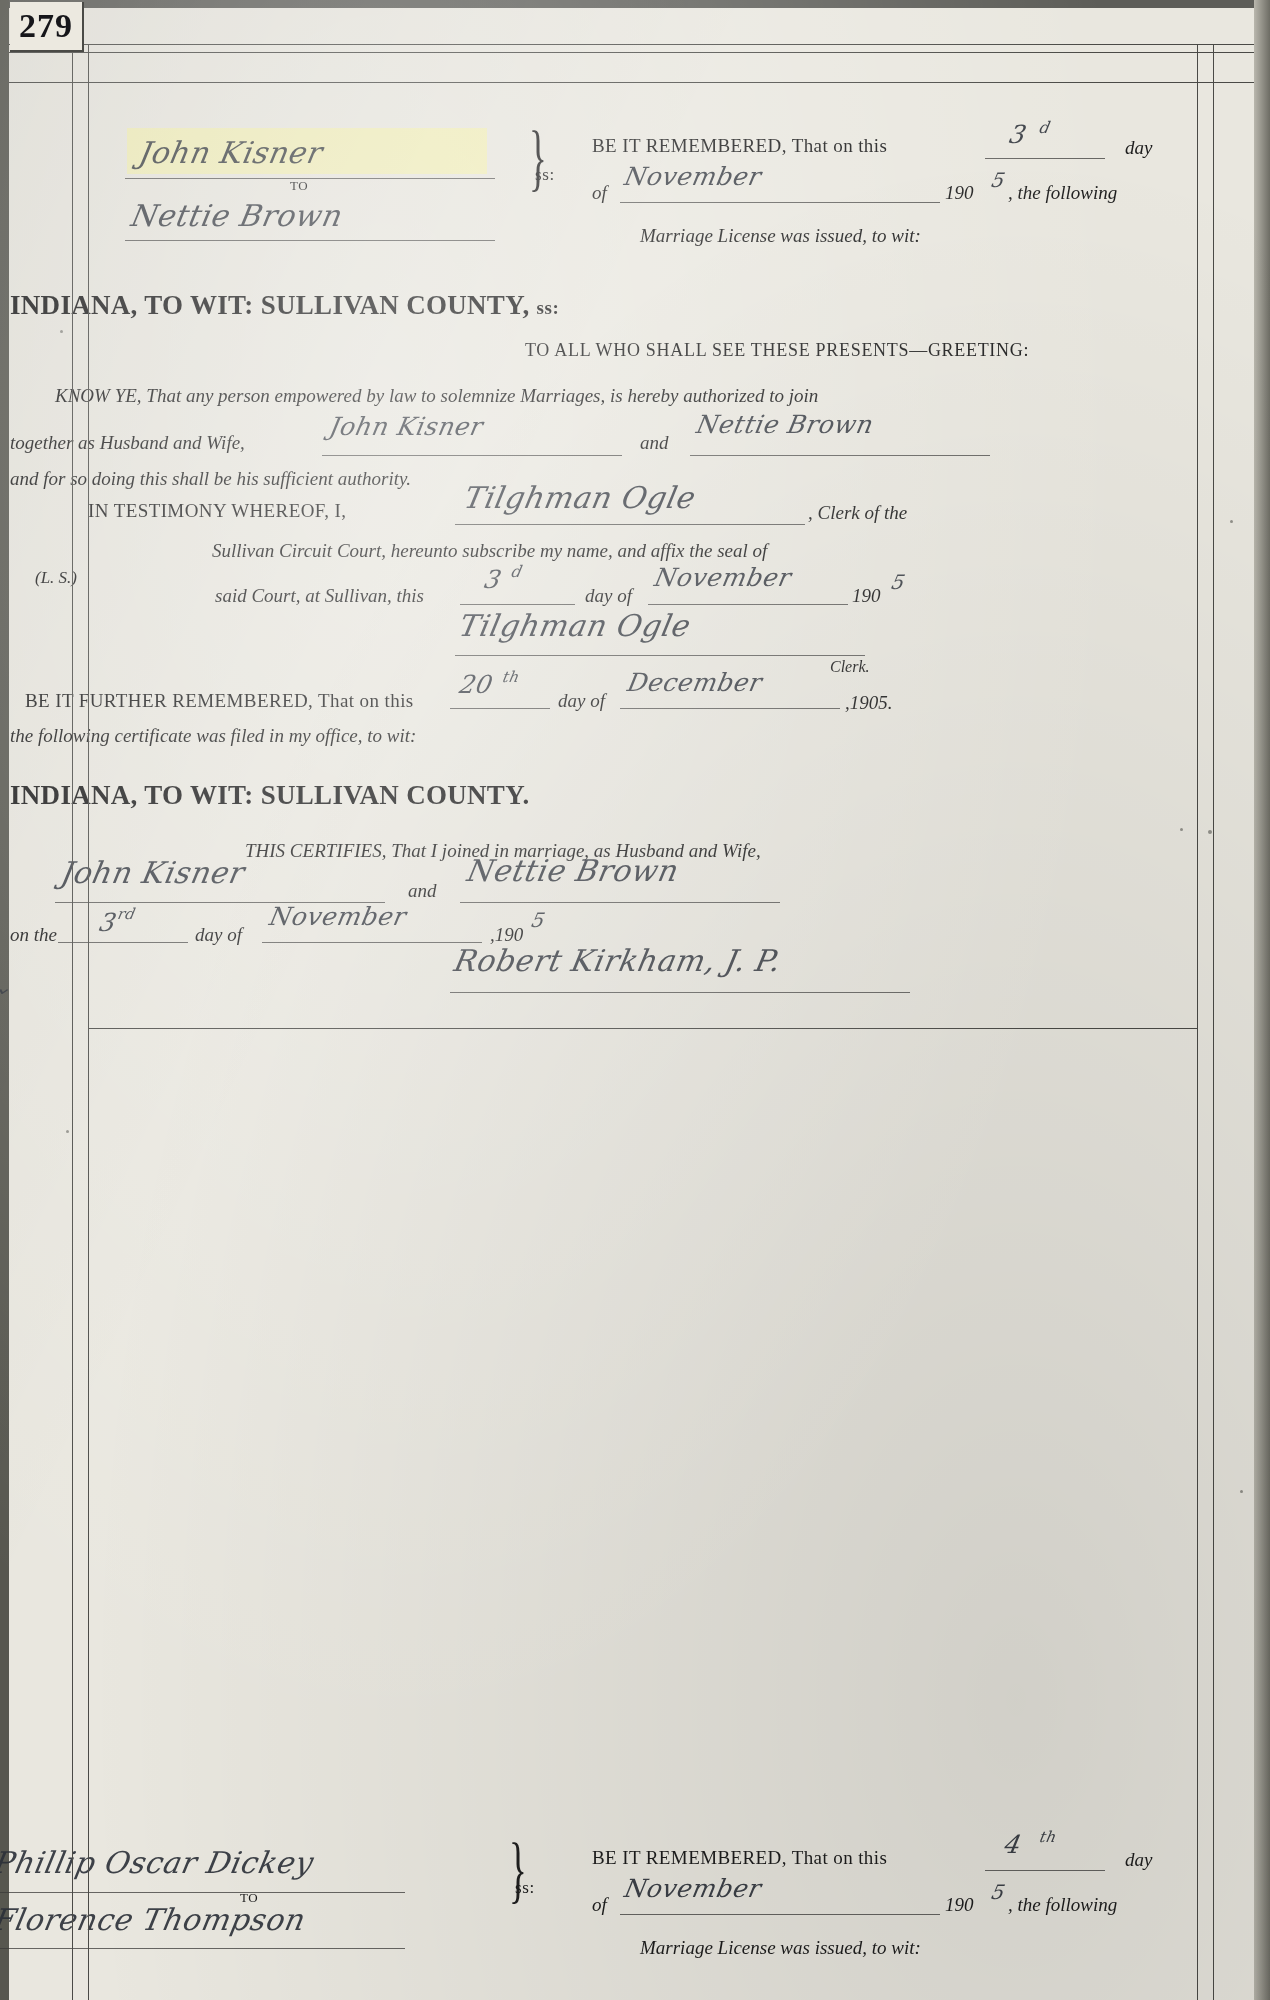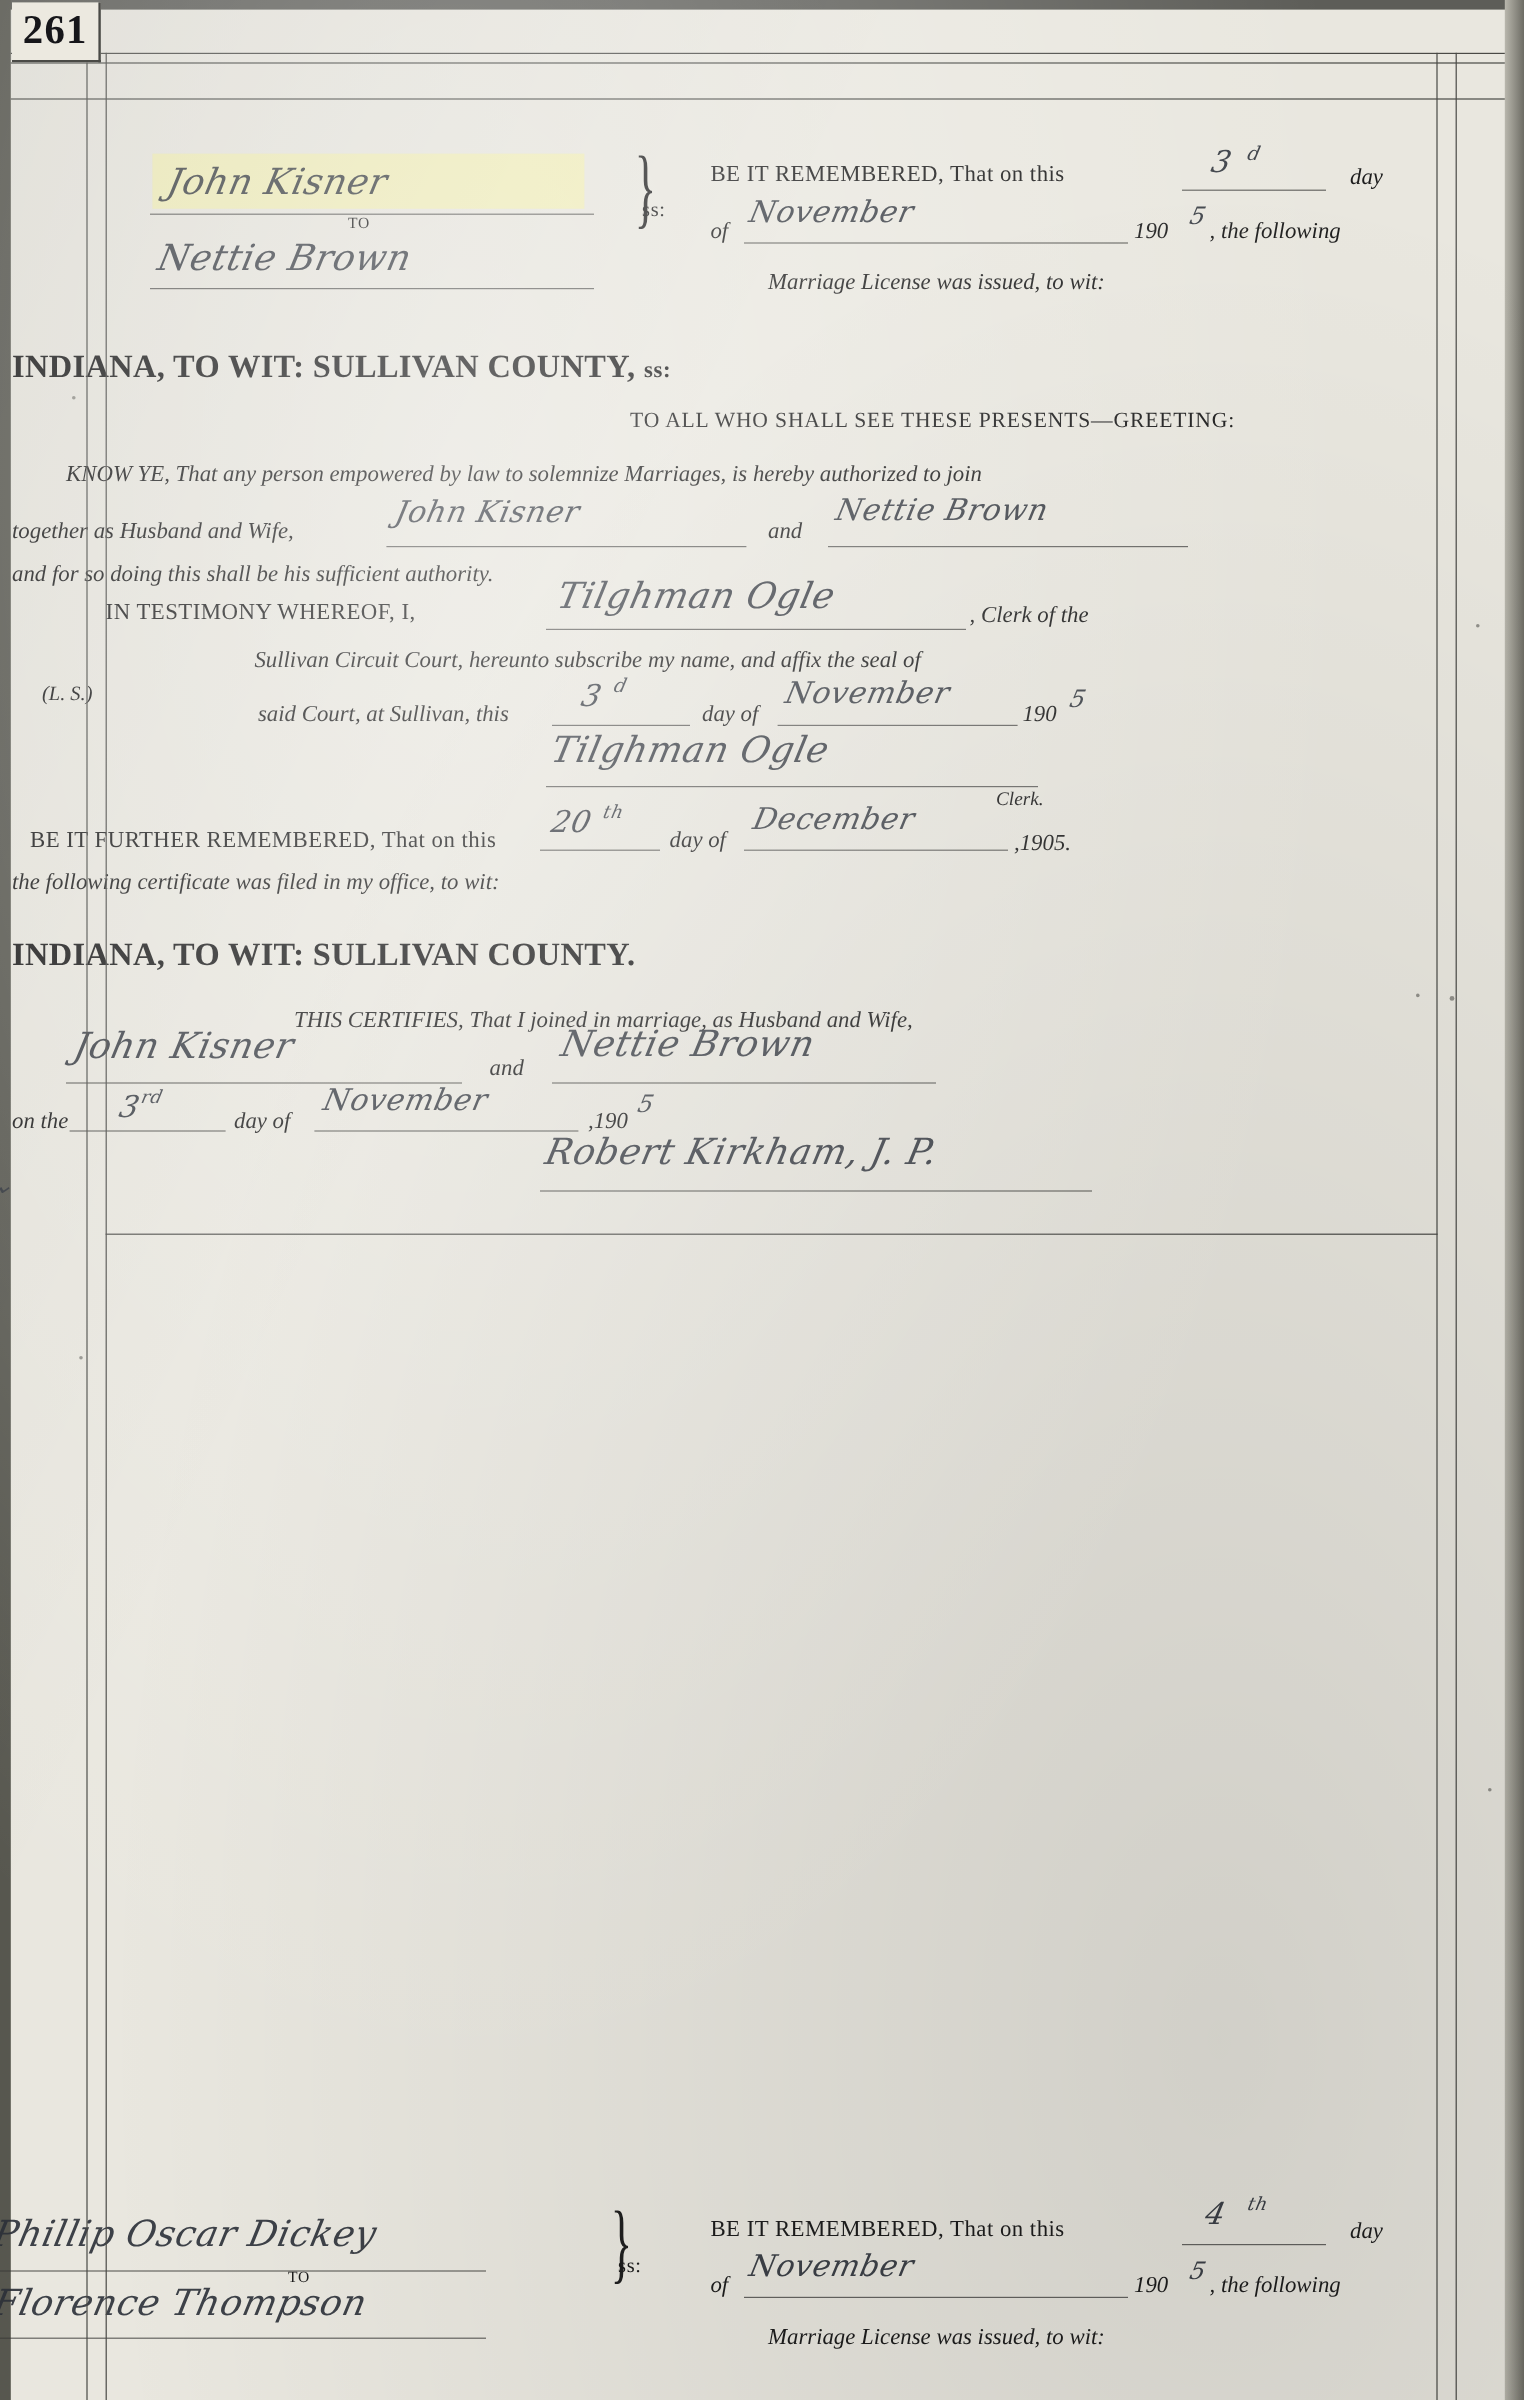--- a/index.html
+++ b/index.html
@@ -174,21 +174,21 @@
 </style>
 </head>
 <body>
 
 <div class="page">
 
   <div class="edge-top"></div>
   <div class="edge-left"></div>
   <div class="edge-right"></div>
 
-  <div class="folio">261</div>
+  <div class="folio">279</div>
 
   <div class="rule h" style="left:9px; top:44px; width:1245px;"></div>
   <div class="rule h" style="left:9px; top:52px; width:1245px;"></div>
   <div class="rule h" style="left:9px; top:82px; width:1245px;"></div>
   <div class="rule v" style="left:72px; top:44px; height:1956px;"></div>
   <div class="rule v" style="left:88px; top:44px; height:1956px;"></div>
   <div class="rule v" style="left:1197px; top:44px; height:1956px;"></div>
   <div class="rule v" style="left:1213px; top:44px; height:1956px;"></div>
   <div class="rule h" style="left:88px; top:1028px; width:1110px;"></div>
 

